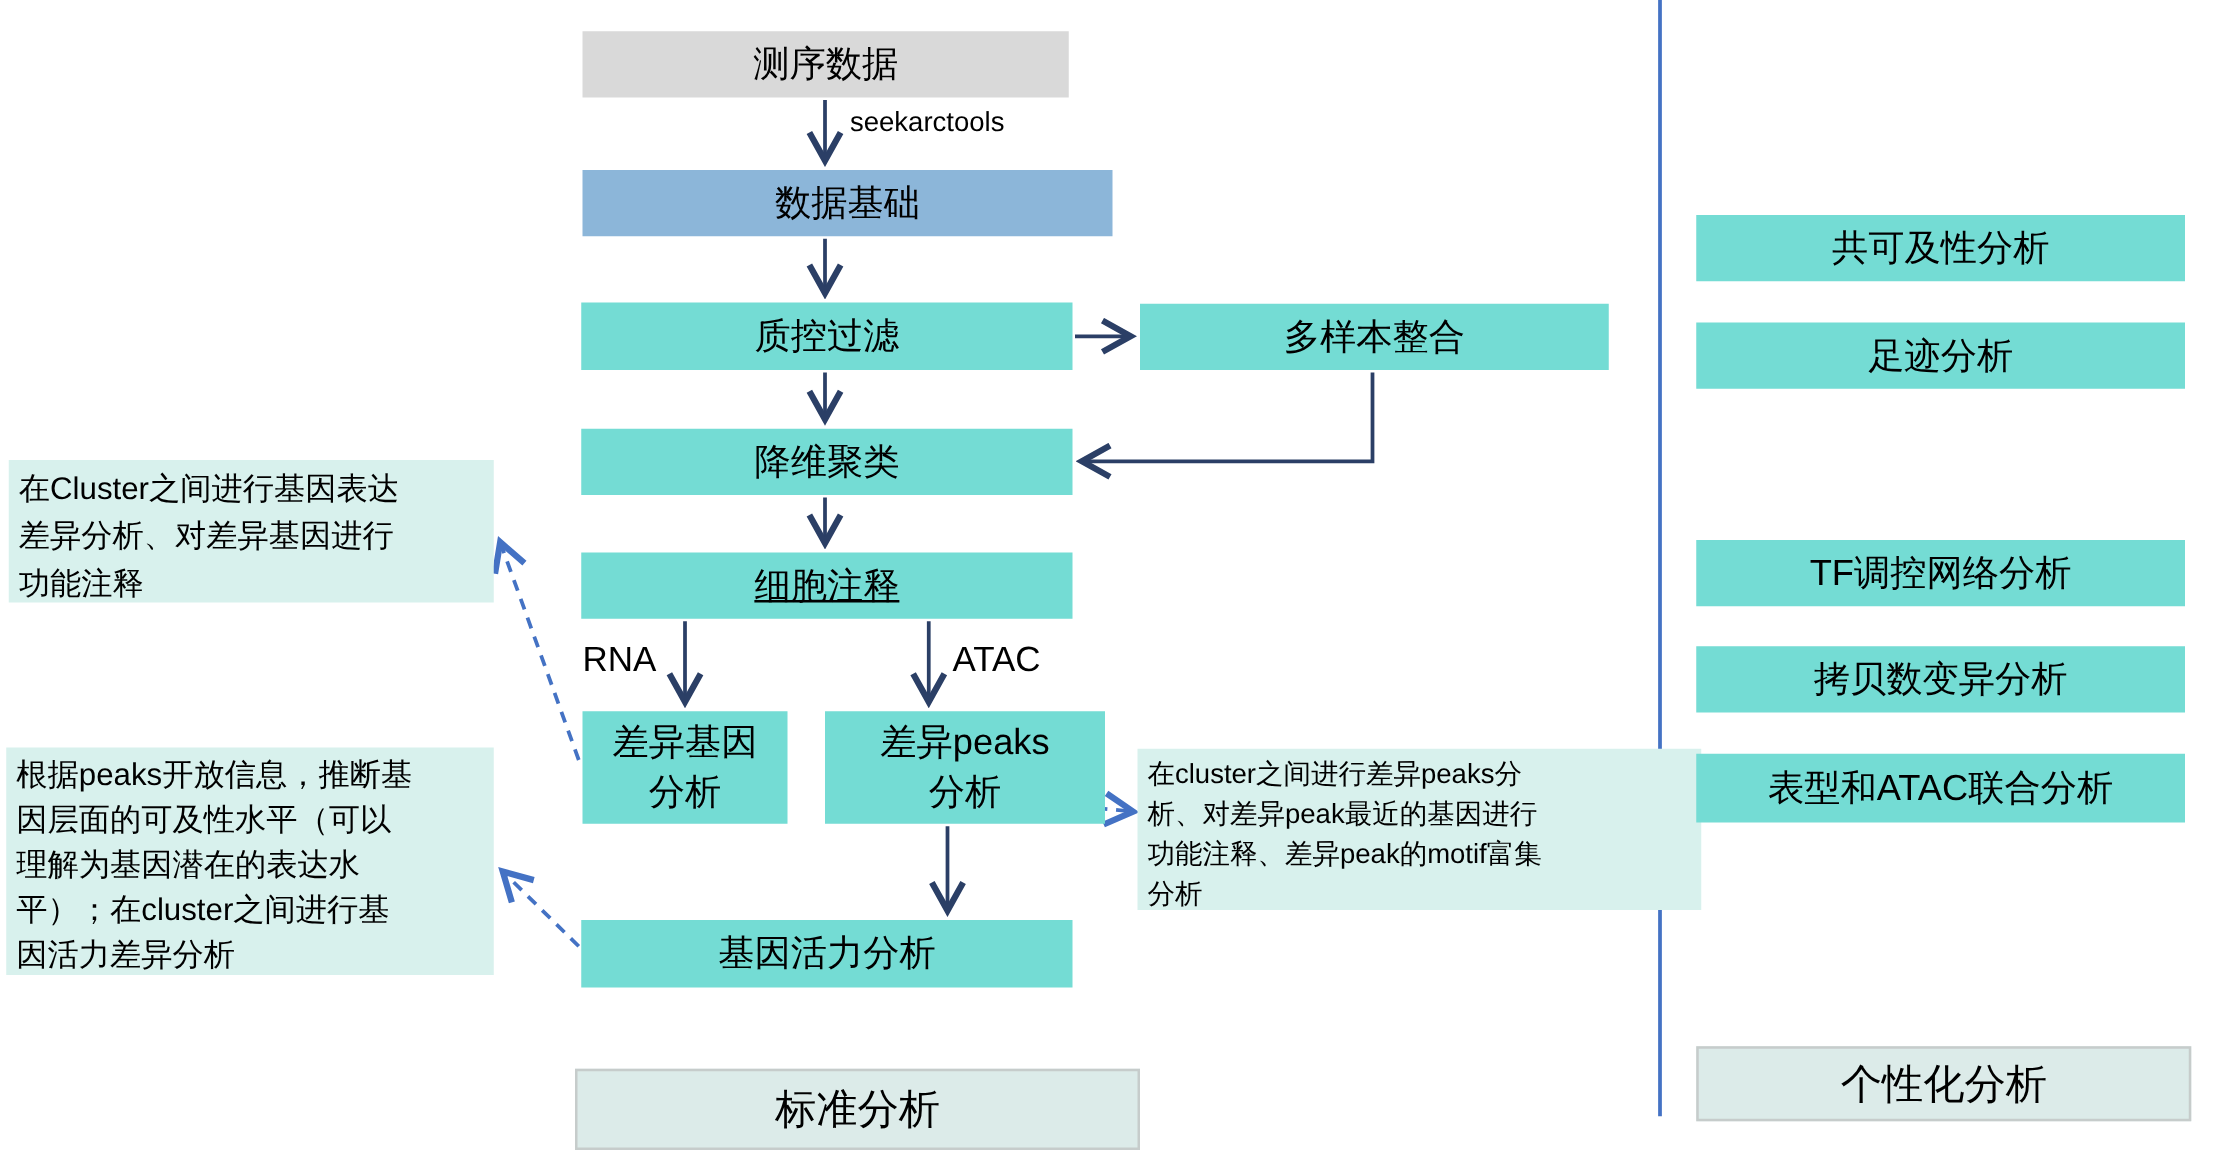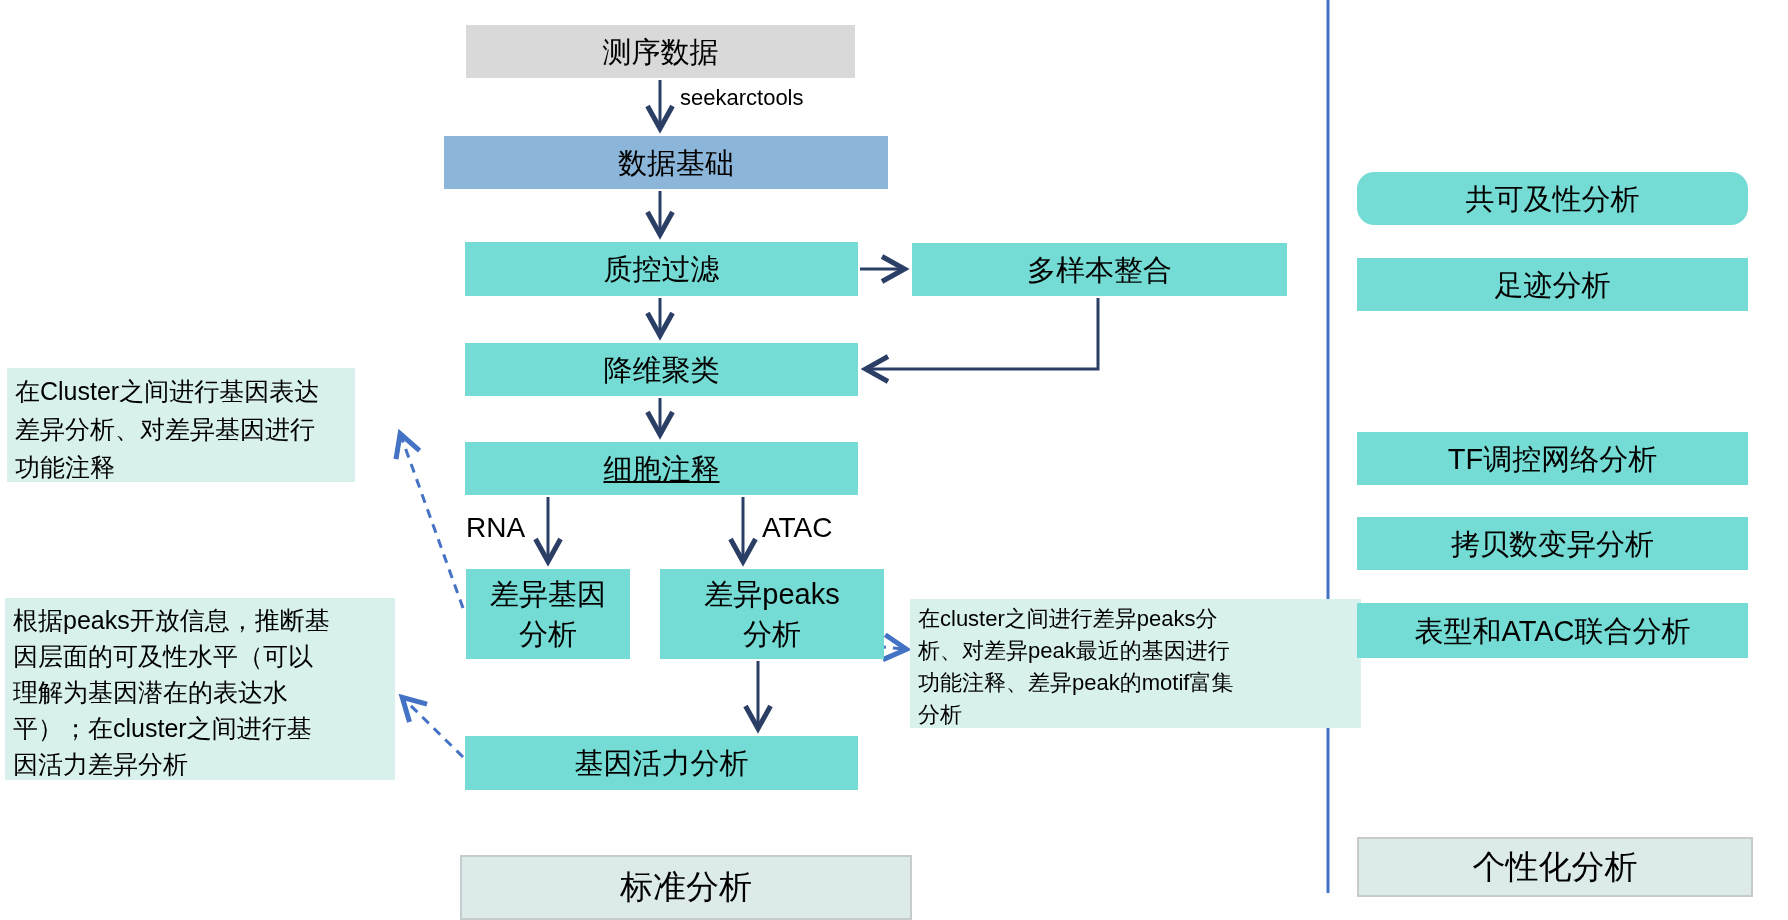--- a/index.html
+++ b/index.html
@@ -74,21 +74,21 @@
     <line class="lnd" x1="463" y1="757" x2="404" y2="699" marker-end="url(#ah-blue)"></line>
     <line class="lnd" x1="861" y1="645" x2="904" y2="649" marker-end="url(#ah-blue)"></line>
 
     <line class="sep" x1="1328" y1="0" x2="1328" y2="893"></line>
   </svg>
 
   <div class="node grayb" style="left:466px;top:25px;width:389px;height:53px;">测序数据</div>
 
   <div class="small-label" style="left:680px;top:85px;">seekarctools</div>
 
-  <div class="node blueb" style="left:444px;top:136px;width:424px;height:53px;padding-left:20px;">数据基础</div>
+  <div class="node blueb" style="left:466px;top:136px;width:424px;height:53px;">数据基础</div>
 
   <div class="node teal" style="left:465px;top:242px;width:393px;height:54px;">质控过滤</div>
 
   <div class="node teal" style="left:912px;top:243px;width:375px;height:53px;">多样本整合</div>
 
   <div class="node teal" style="left:465px;top:343px;width:393px;height:53px;">降维聚类</div>
 
   <div class="node teal" style="left:465px;top:442px;width:393px;height:53px;text-decoration:underline;">细胞注释</div>
 
   <div class="edge-label" style="left:466px;top:512px;">RNA</div>
@@ -97,36 +97,36 @@
   <div class="node teal" style="left:466px;top:569px;width:164px;height:90px;">差异基因
 分析</div>
 
   <div class="node teal" style="left:660px;top:569px;width:224px;height:90px;">差异peaks
 分析</div>
 
   <div class="node teal" style="left:465px;top:736px;width:393px;height:54px;">基因活力分析</div>
 
   <div class="section-label" style="left:460px;top:811px;width:452px;height:65px;margin-top:44px;">标准分析</div>
 
-  <div class="note" style="left:7px;top:368px;width:348px;height:114px;">在Cluster之间进行基因表达
+  <div class="note" style="left:7px;top:368px;width:388px;height:114px;">在Cluster之间进行基因表达
 差异分析、对差异基因进行
 功能注释</div>
 
   <div class="note" style="left:5px;top:598px;width:390px;height:182px;line-height:36px;">根据peaks开放信息，推断基
 因层面的可及性水平（可以
 理解为基因潜在的表达水
 平）；在cluster之间进行基
 因活力差异分析</div>
 
   <div class="note" style="left:910px;top:599px;width:451px;height:129px;font-size:22px;line-height:32px;">在cluster之间进行差异peaks分
 析、对差异peak最近的基因进行
 功能注释、差异peak的motif富集
 分析</div>
 
-  <div class="node teal" style="left:1357px;top:172px;width:391px;height:53px;border-radius:17px;">共可及性分析</div>
+  <div class="node teal" style="left:1357px;top:172px;width:391px;height:53px;">共可及性分析</div>
   <div class="node teal" style="left:1357px;top:258px;width:391px;height:53px;">足迹分析</div>
   <div class="node teal" style="left:1357px;top:432px;width:391px;height:53px;">TF调控网络分析</div>
   <div class="node teal" style="left:1357px;top:517px;width:391px;height:53px;">拷贝数变异分析</div>
   <div class="node teal" style="left:1357px;top:603px;width:391px;height:55px;">表型和ATAC联合分析</div>
 
   <div class="section-label" style="left:1357px;top:837px;width:396px;height:60px;">个性化分析</div>
 
 </div>
 
 </body></html>

